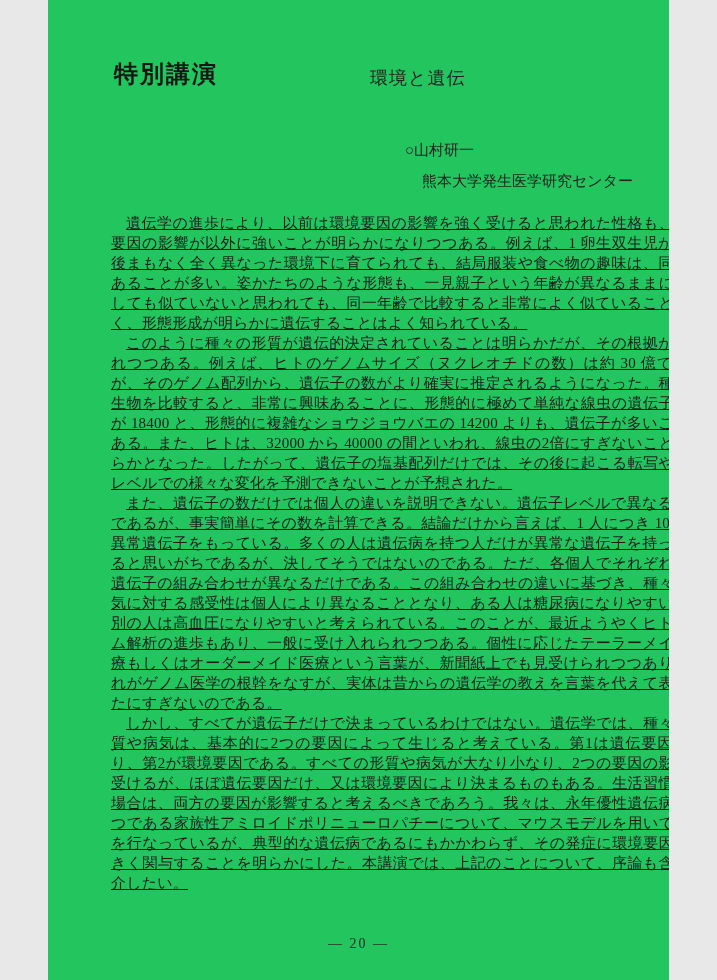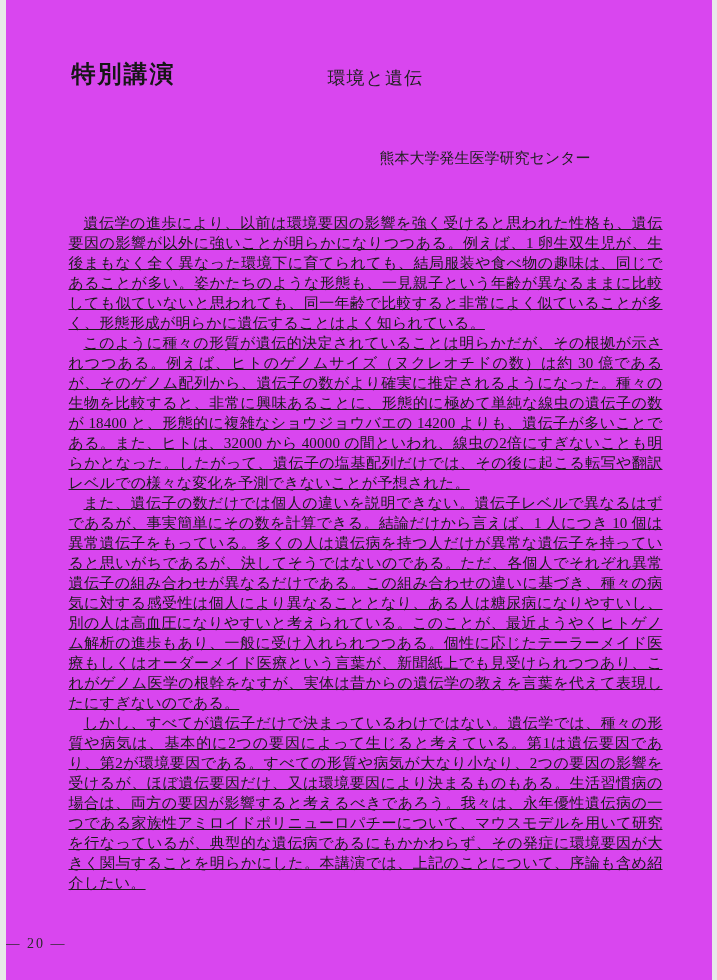--- a/index.html
+++ b/index.html
@@ -2,24 +2,24 @@
 <html lang="ja"><head>
 <meta charset="utf-8">
 <style>
   html, body {
     margin: 0;
     padding: 0;
     background: #e8e8e8;
   }
   .page {
     position: relative;
-    width: 706px;
+    width: 621px;
     height: 980px;
     margin: 0 auto;
-    background: #d946ef;
+    background: #22c55e;
     color: #1c1c1c;
     font-family: "Liberation Serif", "DejaVu Serif", serif;
     overflow: hidden;
   }
   .section-label {
     position: absolute;
     left: 66px;
     top: 58px;
     font-family: "Liberation Sans", "DejaVu Sans", sans-serif;
     font-weight: 700;
@@ -62,36 +62,37 @@
     margin: 0;
     text-indent: 1em;
     letter-spacing: 0.2px;
     text-decoration: underline;
   }
   .footer {
     position: absolute;
     left: 0;
     top: 936px;
     width: 100%;
-    text-align: left;
+    text-align: center;
     font-size: 14px;
     color: #2a2a2a;
     letter-spacing: 2px;
   }
 </style>
 </head>
 <body>
 
 <div class="page">
 
   <div class="section-label">特別講演</div>
 
   <div class="doc-title">環境と遺伝</div>
 
   <div class="author-block">
+    <div class="presenter">○山村研一</div>
     <div class="affiliation">熊本大学発生医学研究センター</div>
   </div>
 
   <div class="body-text">
     <p>遺伝学の進歩により、以前は環境要因の影響を強く受けると思われた性格も、遺伝要因の影響が以外に強いことが明らかになりつつある。例えば、1 卵生双生児が、生後まもなく全く異なった環境下に育てられても、結局服装や食べ物の趣味は、同じであることが多い。姿かたちのような形態も、一見親子という年齢が異なるままに比較しても似ていないと思われても、同一年齢で比較すると非常によく似ていることが多く、形態形成が明らかに遺伝することはよく知られている。</p>
     <p>このように種々の形質が遺伝的決定されていることは明らかだが、その根拠が示されつつある。例えば、ヒトのゲノムサイズ（ヌクレオチドの数）は約 30 億であるが、そのゲノム配列から、遺伝子の数がより確実に推定されるようになった。種々の生物を比較すると、非常に興味あることに、形態的に極めて単純な線虫の遺伝子の数が 18400 と、形態的に複雑なショウジョウバエの 14200 よりも、遺伝子が多いことである。また、ヒトは、32000 から 40000 の間といわれ、線虫の2倍にすぎないことも明らかとなった。したがって、遺伝子の塩基配列だけでは、その後に起こる転写や翻訳レベルでの様々な変化を予測できないことが予想された。</p>
     <p>また、遺伝子の数だけでは個人の違いを説明できない。遺伝子レベルで異なるはずであるが、事実簡単にその数を計算できる。結論だけから言えば、1 人につき 10 個は異常遺伝子をもっている。多くの人は遺伝病を持つ人だけが異常な遺伝子を持っていると思いがちであるが、決してそうではないのである。ただ、各個人でそれぞれ異常遺伝子の組み合わせが異なるだけである。この組み合わせの違いに基づき、種々の病気に対する感受性は個人により異なることとなり、ある人は糖尿病になりやすいし、別の人は高血圧になりやすいと考えられている。このことが、最近ようやくヒトゲノム解析の進歩もあり、一般に受け入れられつつある。個性に応じたテーラーメイド医療もしくはオーダーメイド医療という言葉が、新聞紙上でも見受けられつつあり、これがゲノム医学の根幹をなすが、実体は昔からの遺伝学の教えを言葉を代えて表現したにすぎないのである。</p>
     <p>しかし、すべてが遺伝子だけで決まっているわけではない。遺伝学では、種々の形質や病気は、基本的に2つの要因によって生じると考えている。第1は遺伝要因であり、第2が環境要因である。すべての形質や病気が大なり小なり、2つの要因の影響を受けるが、ほぼ遺伝要因だけ、又は環境要因により決まるものもある。生活習慣病の場合は、両方の要因が影響すると考えるべきであろう。我々は、永年優性遺伝病の一つである家族性アミロイドポリニューロパチーについて、マウスモデルを用いて研究を行なっているが、典型的な遺伝病であるにもかかわらず、その発症に環境要因が大きく関与することを明らかにした。本講演では、上記のことについて、序論も含め紹介したい。</p>
   </div>
 

